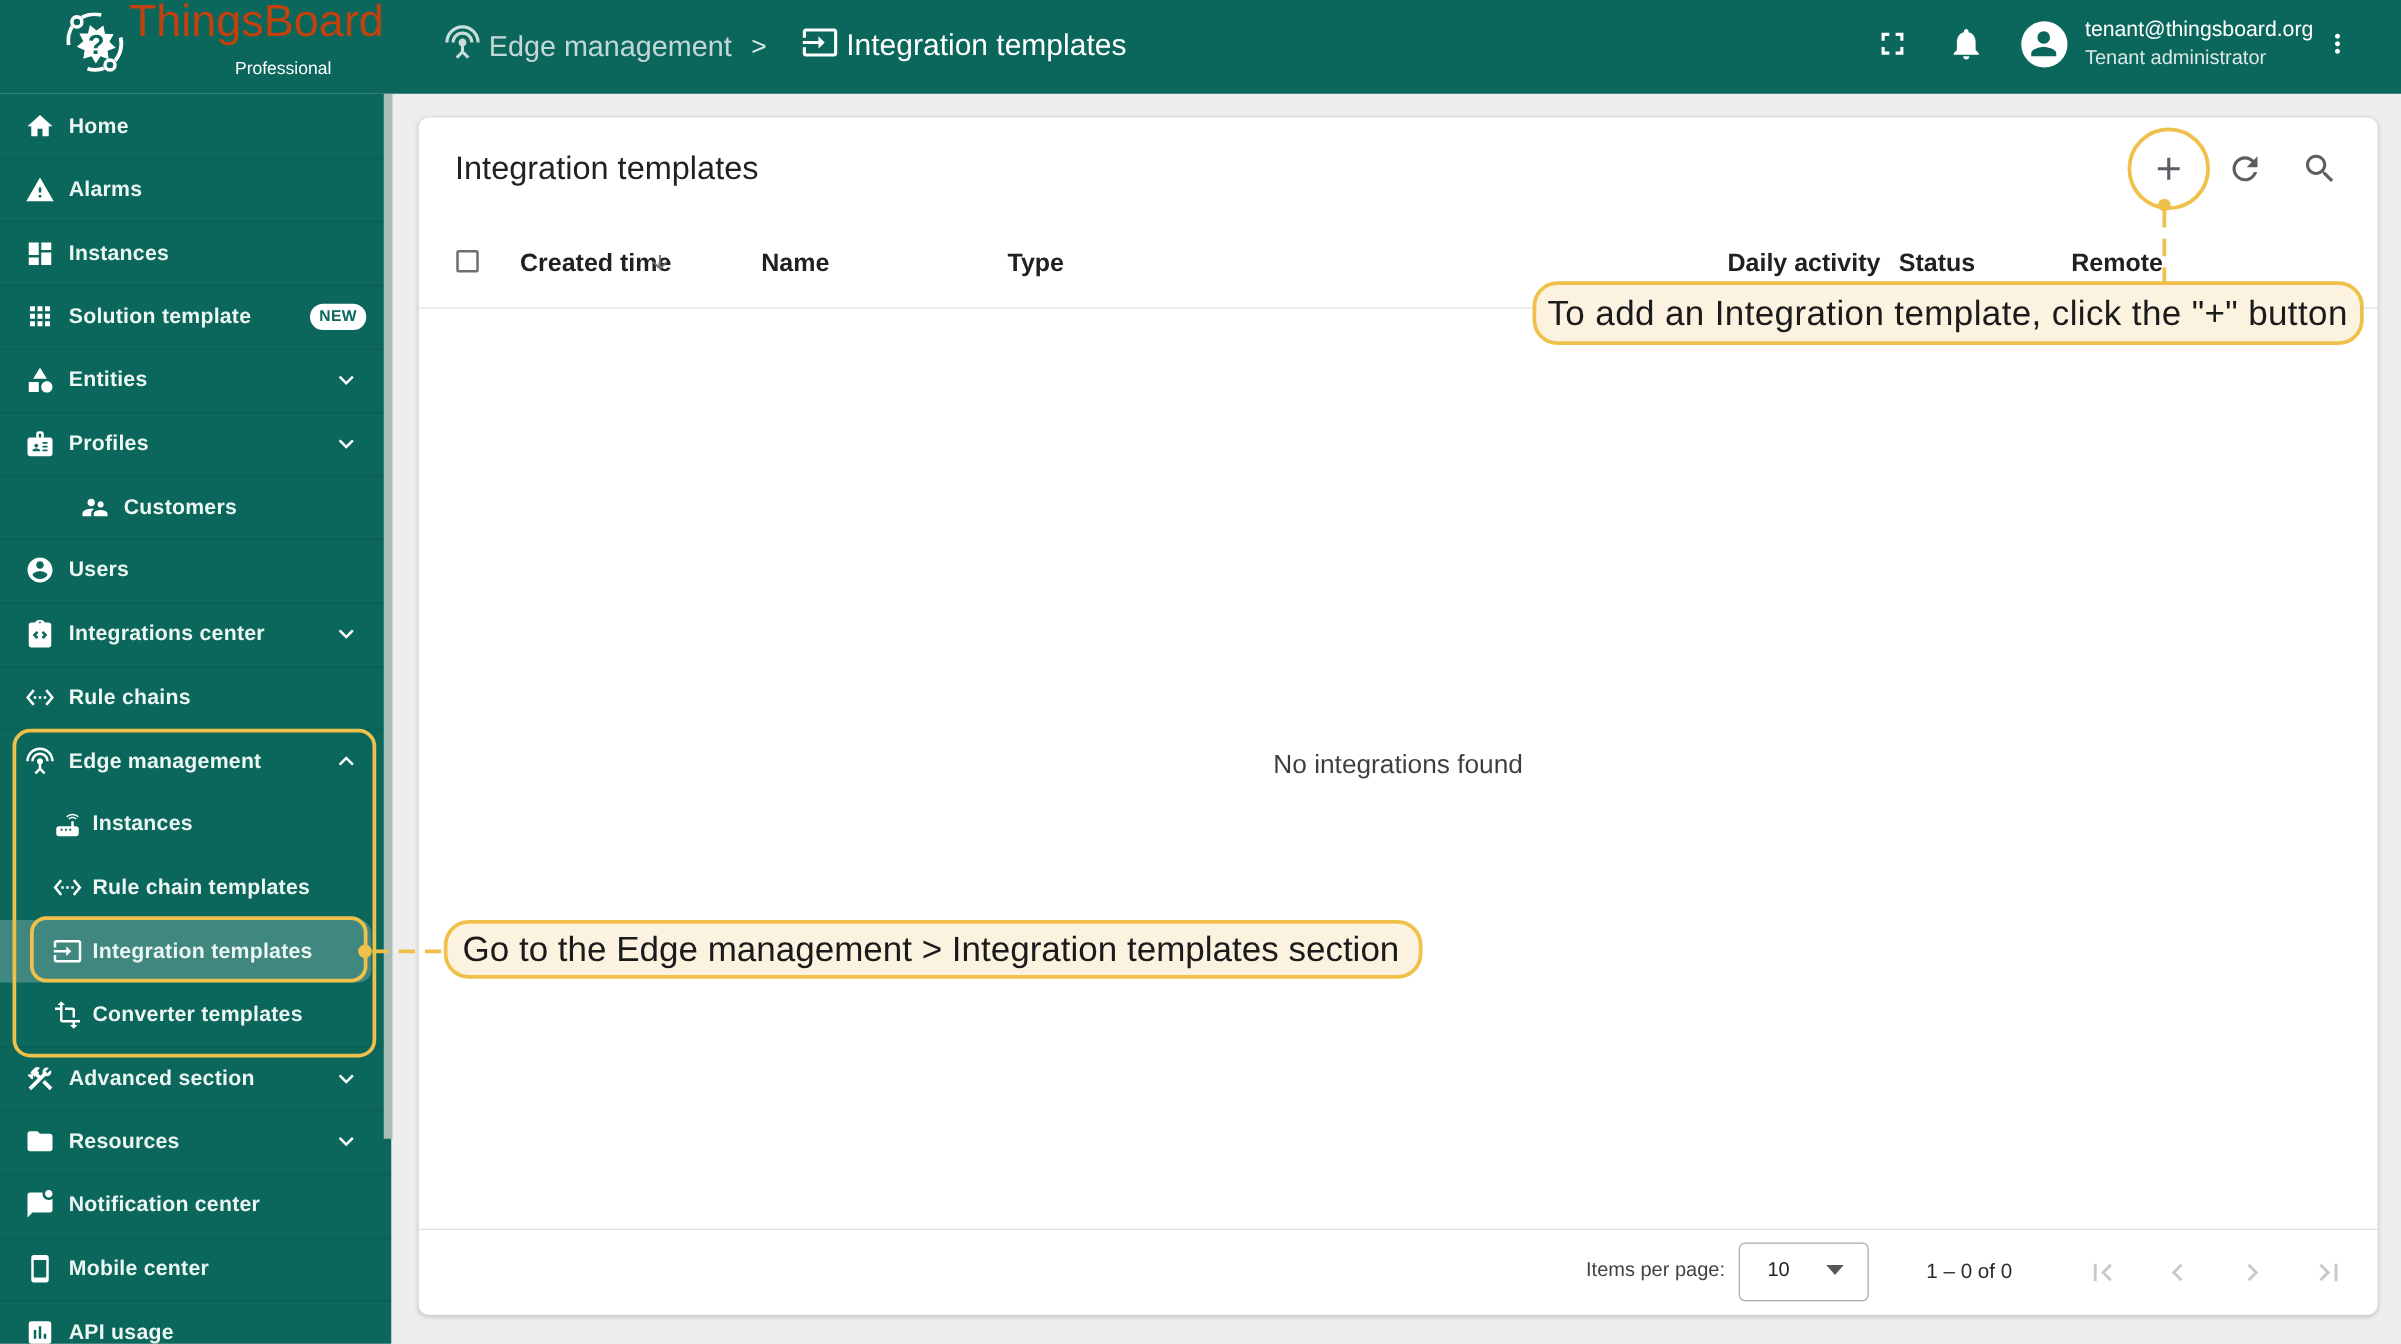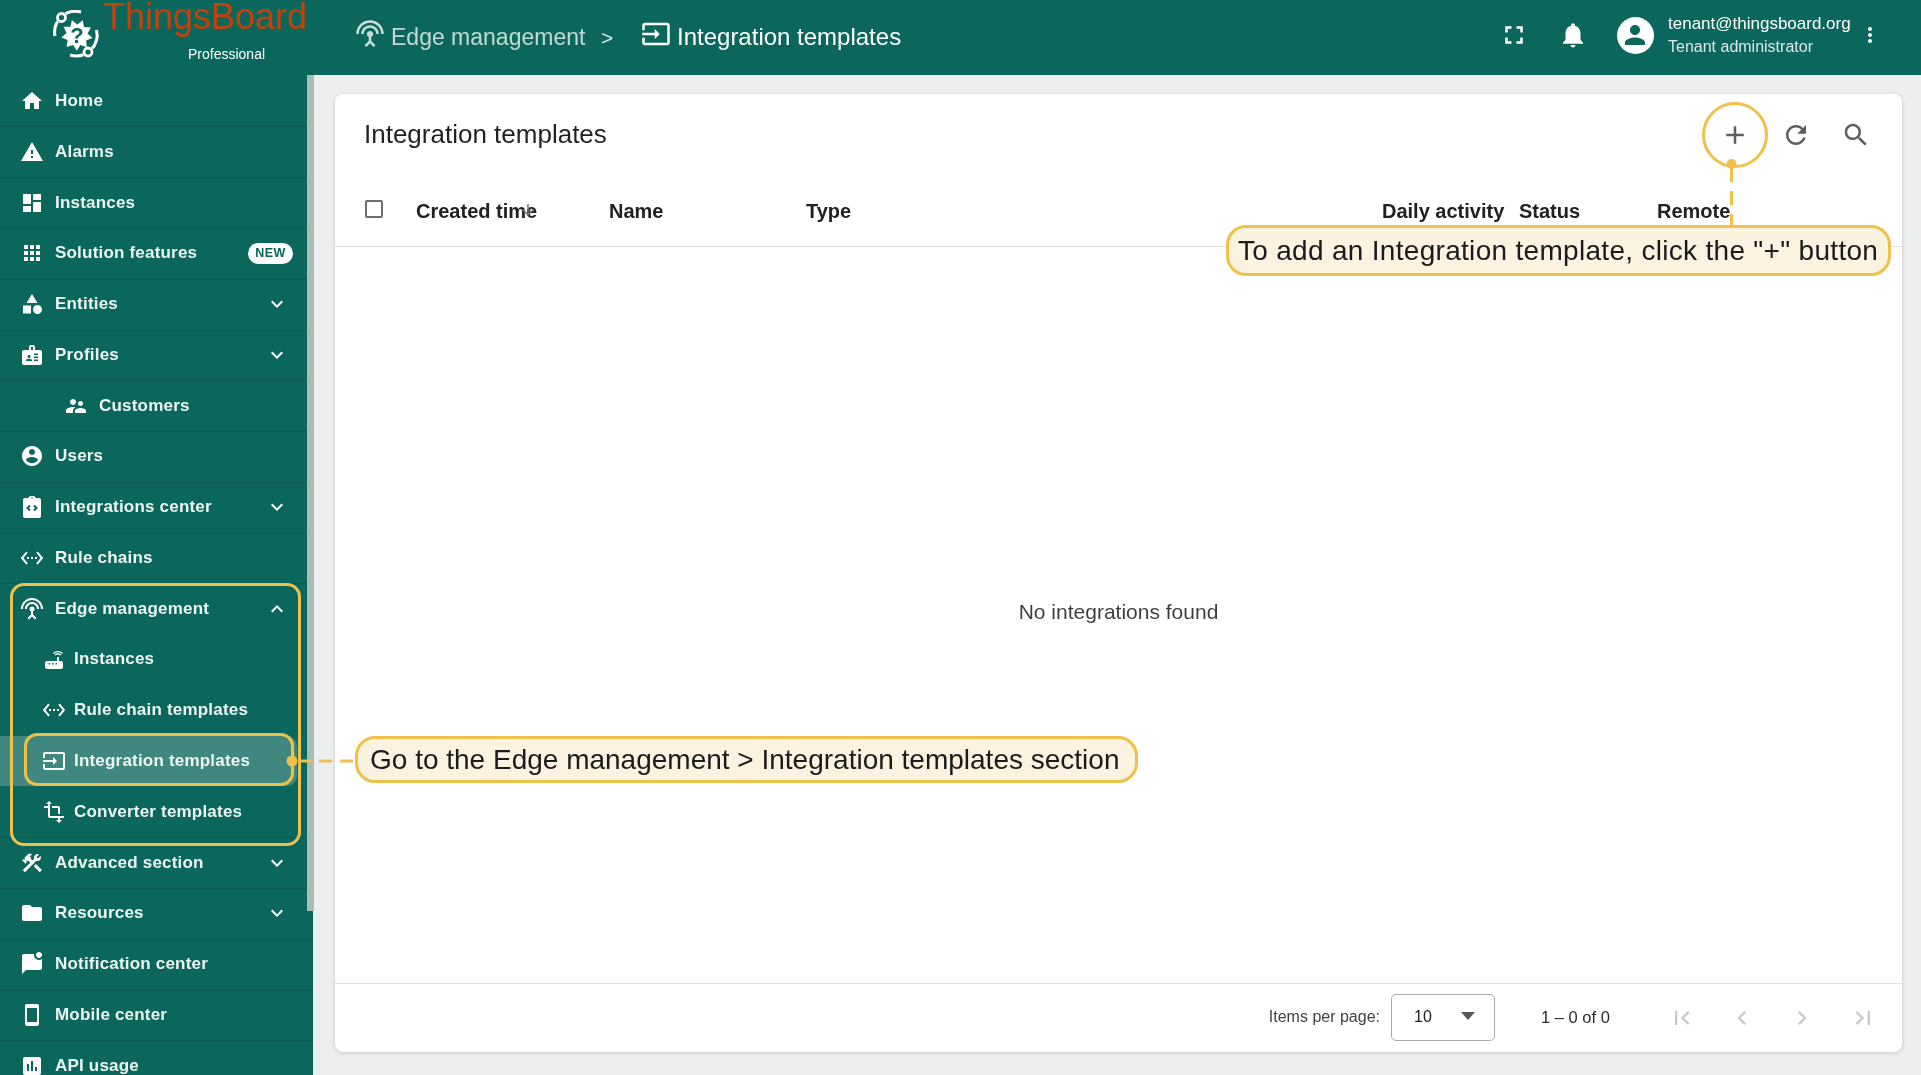--- a/index.html
+++ b/index.html
@@ -88,21 +88,21 @@
       <svg class="ic" width="30" height="30" viewBox="0 0 24 24" fill="#fff">
         <path d="M3 13h8V3H3v10zm0 8h8v-6H3v6zm10 0h8V11h-8v10zm0-18v6h8V3h-8z"></path>
       </svg>
       <span class="lbl">Instances</span>
     </div>
   <div class="mdiv" style="top:152.96px;"></div>
   <div class="mi" style="top:152.96px;">
       <svg class="ic" width="30" height="30" viewBox="0 0 24 24" fill="#fff">
         <path d="M4 8h4V4H4v4zm6 0h4V4h-4v4zm6-4v4h4V4h-4zM4 14h4v-4H4v4zm6 0h4v-4h-4v4zm6 0h4v-4h-4v4zM4 20h4v-4H4v4zm6 0h4v-4h-4v4zm6 0h4v-4h-4v4z"></path>
       </svg>
-      <span class="lbl">Solution features</span>
+      <span class="lbl">Solution template</span>
       <div style="position:absolute;left:248px;top:15px;width:45px;height:21px;background:#fff;border-radius:10.5px;text-align:center;line-height:21px;font-size:12.5px;font-weight:bold;color:#0B665B;letter-spacing:0.4px;">NEW</div>
     </div>
   <div class="mdiv" style="top:203.73px;"></div>
   <div class="mi" style="top:203.73px;">
       <svg class="ic" width="30" height="30" viewBox="0 0 24 24" fill="#fff">
         <path d="M12 2l-5.5 9h11L12 2zm5.5 11c-2.49 0-4.5 2.01-4.5 4.5s2.01 4.5 4.5 4.5 4.5-2.01 4.5-4.5-2.01-4.5-4.5-4.5zM3 21.5h8v-8H3v8z"></path>
       </svg>
       <span class="lbl">Entities</span>
       <svg class="chev" width="24" height="24" viewBox="0 0 24 24" fill="#fff">
         <path d="M16.59 8.59L12 13.17 7.41 8.59 6 10l6 6 6-6z"></path>

